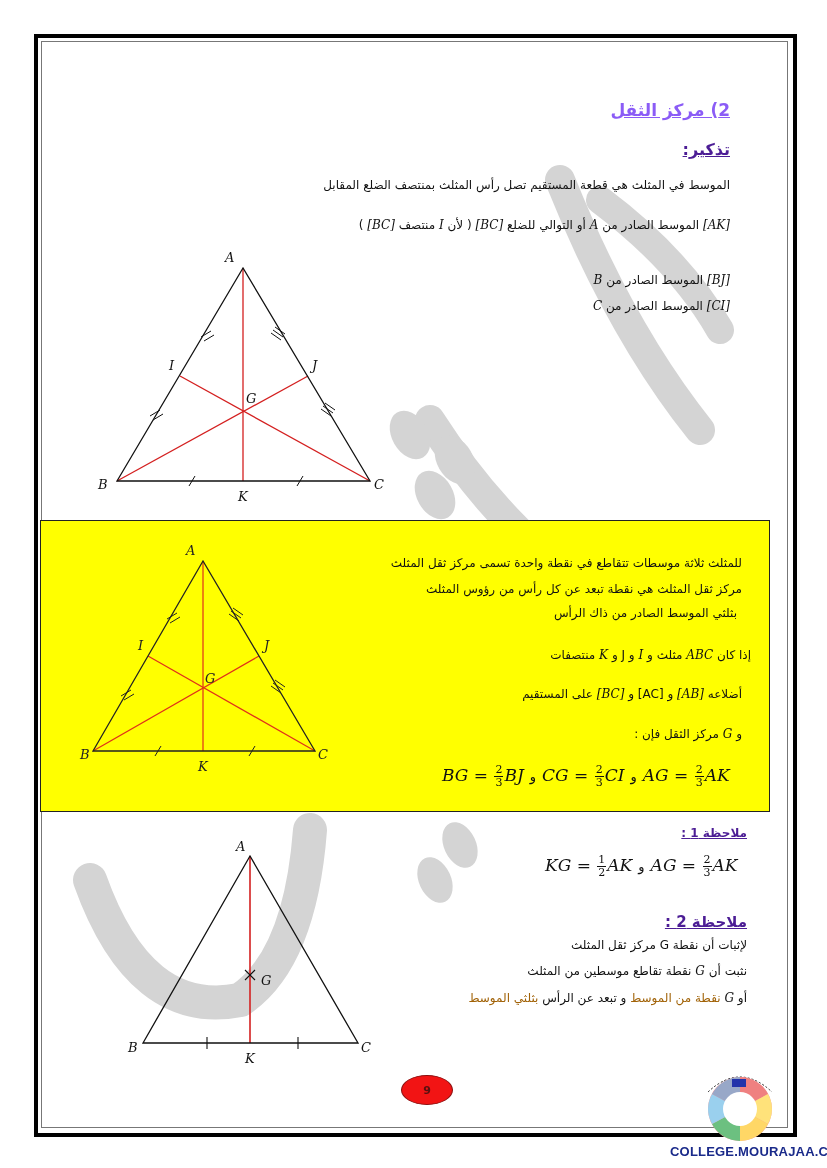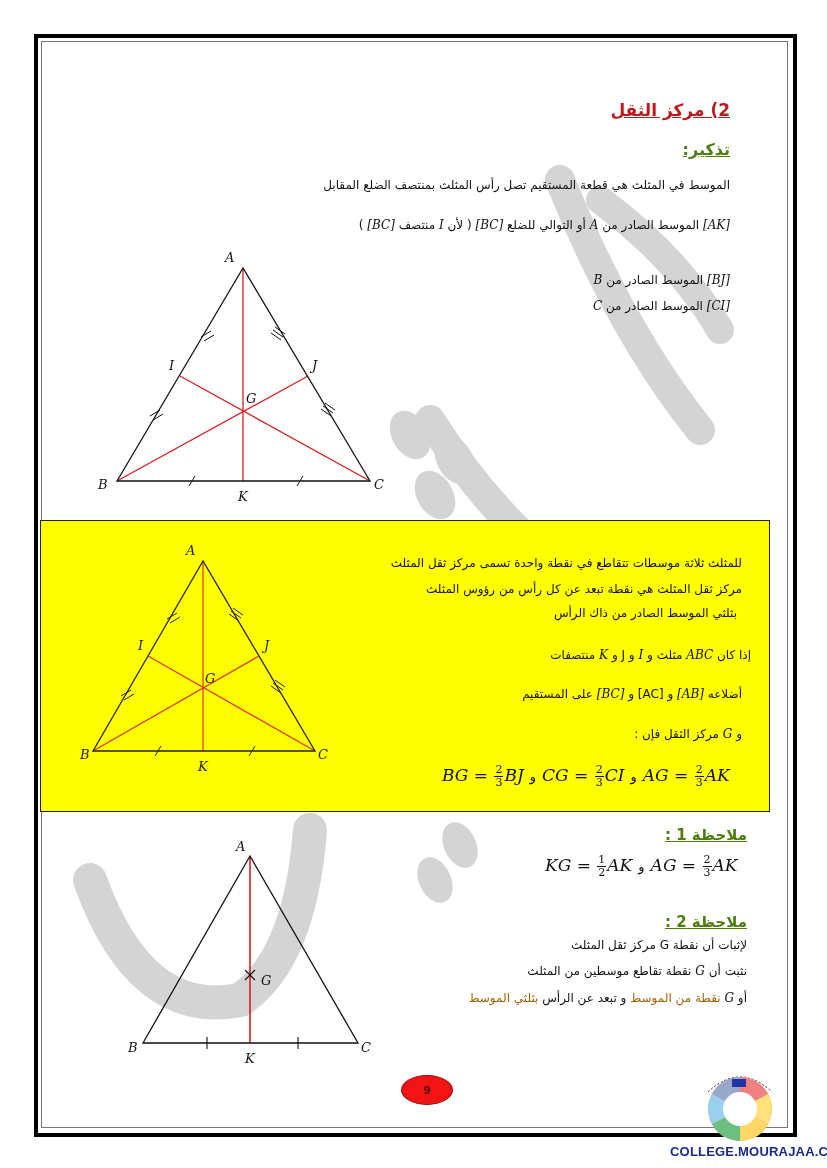--- a/index.html
+++ b/index.html
@@ -6,22 +6,22 @@
     body {
       width:827px; height:1168px; background:#ffffff; position:relative; overflow:hidden;
       font-family:"DejaVu Sans", sans-serif; color:#111;
     }
     .abs { position:absolute; }
     .frame-outer { position:absolute; left:34px; top:34px; width:755px; height:1095px; border:4px solid #000; }
     .frame-inner { position:absolute; left:41px; top:41px; width:745px; height:1085px; border:1px solid #777; }
     .watermark { position:absolute; left:0; top:0; width:827px; height:1168px; pointer-events:none; }
     .rtl { direction:rtl; text-align:right; white-space:nowrap; font-family:"DejaVu Sans", sans-serif; }
     .math { font-family:"DejaVu Serif", serif; font-style:italic; }
-    .heading-green { color:#b91c1c; font-size:17px; font-weight:bold; text-decoration:underline; }
-    .heading-red { color:#4d7c0f; font-size:16px; font-weight:bold; text-decoration:underline; }
+    .heading-green { color:#8b5cf6; font-size:17px; font-weight:bold; text-decoration:underline; }
+    .heading-red { color:#4c1d95; font-size:16px; font-weight:bold; text-decoration:underline; }
     .line { font-size:12px; }
     .yellow-box { position:absolute; left:40px; top:520px; width:730px; height:292px; background:#ffff00; border:1.5px solid #222; box-sizing:border-box; }
     .frac { display:inline-flex; flex-direction:column; align-items:center; vertical-align:middle; font-style:normal; font-size:11px; line-height:12px; margin:0 1px; }
     .frac .num { border-bottom:1px solid #111; padding:0 1px; }
     .eq { font-size:17px; direction:ltr; white-space:nowrap; }
     .eq .w { font-style:normal; font-family:"DejaVu Sans", sans-serif; font-size:13px; margin:0 6px; }
     .red { color:#a16207; }
     .page-num { position:absolute; left:401px; top:1075px; width:50px; height:28px; background:#f21414; border:1.5px solid #8a0f0f; border-radius:50%; display:flex; align-items:center; justify-content:center; font-size:11px; font-weight:bold; color:#5a1010; }
     .site { position:absolute; left:670px; top:1144px; font-family:"Liberation Sans", sans-serif; font-weight:bold; font-size:13px; color:#1a2a8a; letter-spacing:0.2px; }
     svg text { font-family:"DejaVu Serif", serif; font-style:italic; }
@@ -150,21 +150,21 @@
       <span>3</span>
     </span><span>BJ</span><span class="w">و</span><span>CG</span> = <span class="frac">
       <span class="num">2</span>
       <span>3</span>
     </span><span>CI</span><span class="w">و</span><span>AG</span> = <span class="frac">
       <span class="num">2</span>
       <span>3</span>
     </span><span>AK</span>
 </div>
 
-<div class="abs rtl heading-red" style="right:80px; top:826px; font-size:15px;">ملاحظة 1 :</div>
+<div class="abs rtl heading-red" style="right:80px; top:826px; font-size:12px;">ملاحظة 1 :</div>
 <div class="abs eq math" style="left:545px; top:854px;">
   <span>KG</span> = <span class="frac">
       <span class="num">1</span>
       <span>2</span>
     </span><span>AK</span><span class="w">و</span><span>AG</span> = <span class="frac">
       <span class="num">2</span>
       <span>3</span>
     </span><span>AK</span>
 </div>
 

